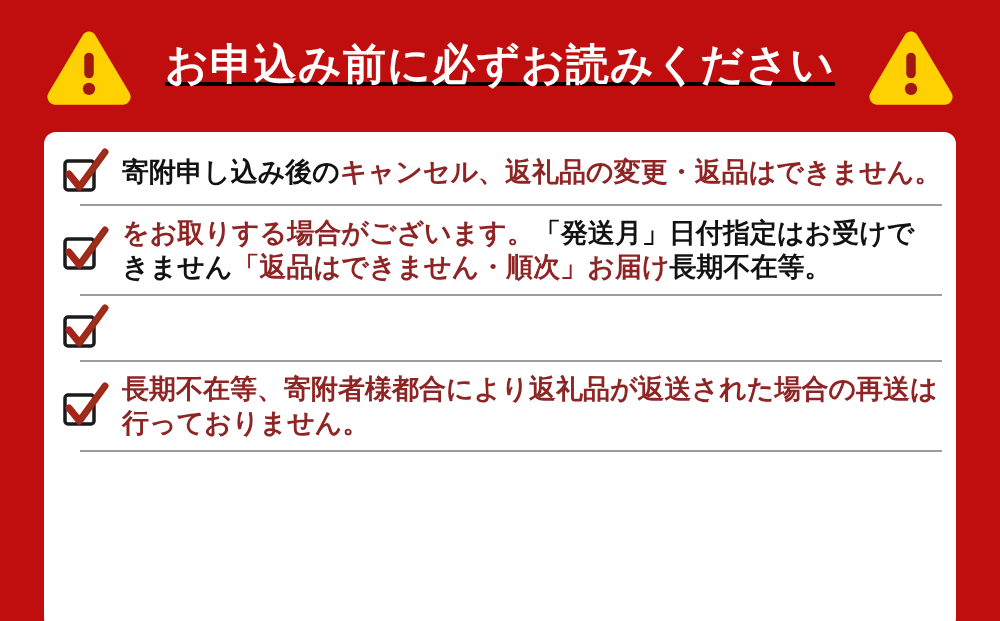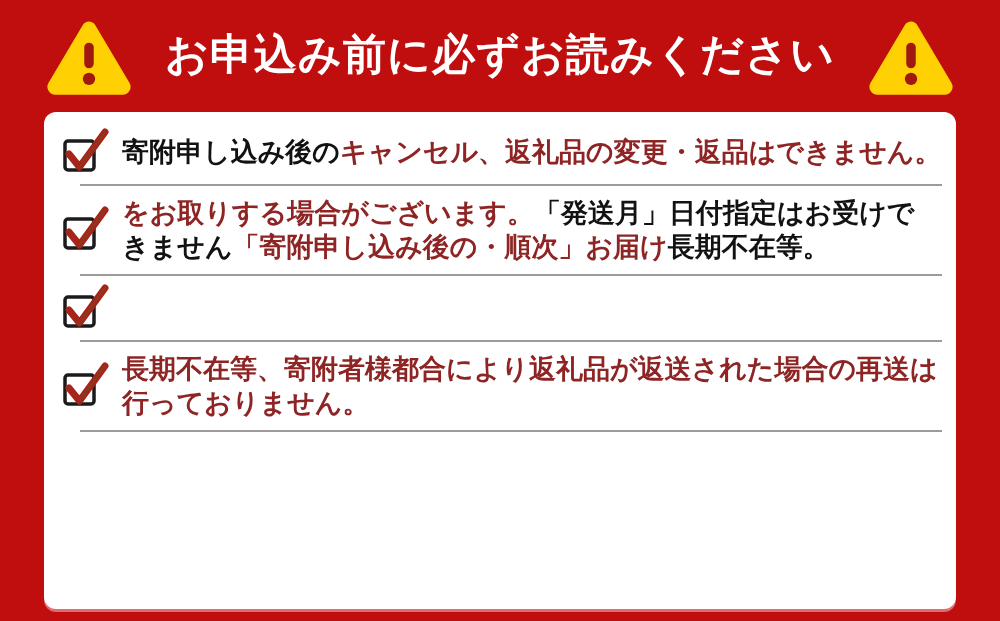--- a/index.html
+++ b/index.html
@@ -7,22 +7,22 @@
     --red:#8e2424; --black:#121212; --divider:#9c9c9c;
     --triangle:#ffd103; --exclaim:#a0180f; --check:#a5251a; --boxstroke:#1b1b1b;
   }
   *{box-sizing:border-box;margin:0;padding:0;}
   html,body{width:1000px;height:621px;overflow:hidden;}
   body{
     background:var(--bg);
     font-family:"Liberation Sans","DejaVu Sans",sans-serif;
   }
   .header{
-    height:112px;
-    display:flex;align-items:center;justify-content:center;gap:28px;
+    height:132px;
+    display:flex;align-items:center;justify-content:center;gap:28px;text-decoration:underline;
   }
   .tri-icon{width:96px;height:78px;flex:0 0 auto;}
   .page-title{
     color:var(--title);
     font-size:43px;font-weight:bold;letter-spacing:1px;
     white-space:nowrap;line-height:1;padding-bottom:4px;
   }
   .panel{
     margin:0 44px;height:497px;
     background:var(--panel);
@@ -80,21 +80,21 @@
   </div>
       <div class="divider"></div>
       <div class="row">
     <span class="check-cell">
       <svg viewBox="0 0 50 48" aria-hidden="true">
         <rect x="5" y="13" width="29" height="29" rx="3" fill="none" stroke="var(--boxstroke)" stroke-width="3.5"></rect>
         <path d="M9 26 L19.5 39 L45 4" fill="none" stroke="var(--check)" stroke-width="7" stroke-linecap="round" stroke-linejoin="round"></path>
         <path d="M19.5 39 L45 4" fill="none" stroke="#7a4a20" stroke-width="2" stroke-linecap="round" opacity="0.6"></path>
       </svg>
     </span>
-    <p class="notice-text"><span class="seg-red">をお取りする場合がございます。</span><span class="seg-black">「発送月」日付指定はお受けできません</span><span class="seg-red">「寄附申し込み後の・順次」お届け</span><span class="seg-black">長期不在等。</span></p>
+    <p class="notice-text"><span class="seg-red">をお取りする場合がございます。</span><span class="seg-black">「発送月」日付指定はお受けできません</span><span class="seg-red">「返品はできません・順次」お届け</span><span class="seg-black">長期不在等。</span></p>
   </div>
       <div class="divider"></div>
       <div class="row">
     <span class="check-cell">
       <svg viewBox="0 0 50 48" aria-hidden="true">
         <rect x="5" y="13" width="29" height="29" rx="3" fill="none" stroke="var(--boxstroke)" stroke-width="3.5"></rect>
         <path d="M9 26 L19.5 39 L45 4" fill="none" stroke="var(--check)" stroke-width="7" stroke-linecap="round" stroke-linejoin="round"></path>
         <path d="M19.5 39 L45 4" fill="none" stroke="#7a4a20" stroke-width="2" stroke-linecap="round" opacity="0.6"></path>
       </svg>
     </span>

